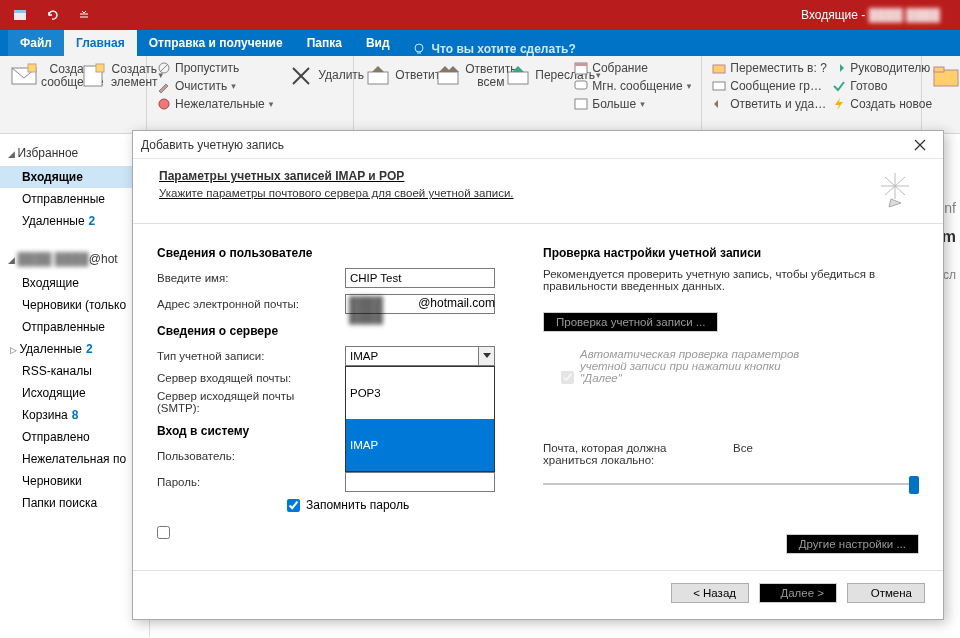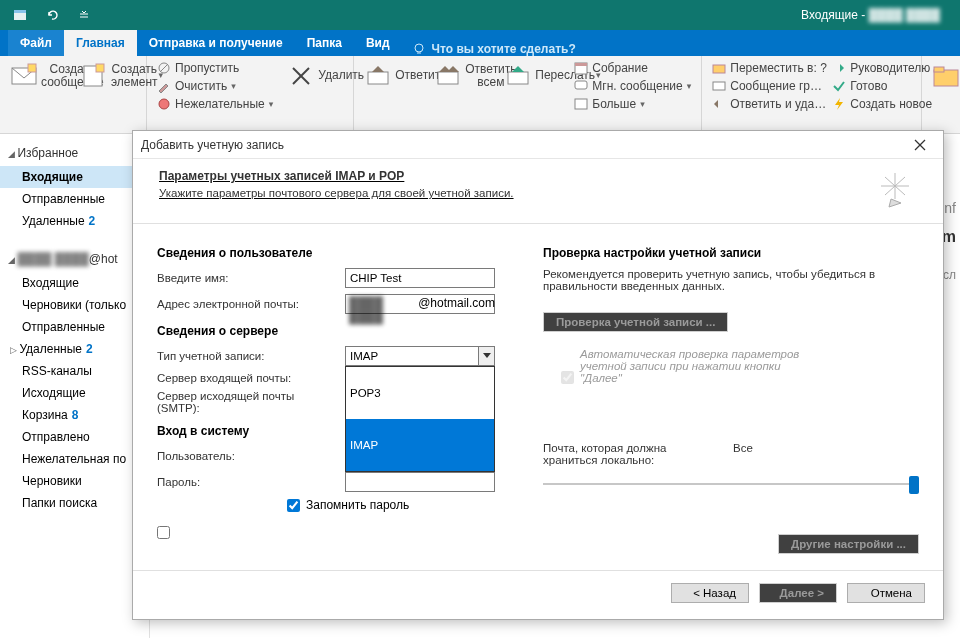--- a/index.html
+++ b/index.html
@@ -1,17 +1,17 @@
 <!DOCTYPE html>
 <html><head>
 <meta charset="utf-8">
 <style>
   * { box-sizing: border-box; margin: 0; padding: 0; font-family: "Segoe UI", Tahoma, sans-serif; font-size: 12px; }
   body { width: 960px; height: 638px; background: #fff; overflow: hidden; position: relative; }
-  .titlebar { height: 30px; background: #0f766e; display: flex; align-items: center; color: #fff; }
+  .titlebar { height: 30px; background: #b91c1c; display: flex; align-items: center; color: #fff; }
   .titlebar .left { display: flex; gap: 4px; align-items:center; padding-left:6px; }
   .titlebar .spacer { flex:1; }
   .titlebar .title-text { padding-right: 20px; font-size: 12px; }
   .titlebar .icon-btn { width: 28px; height: 26px; display:flex; align-items:center; justify-content:center; color:#fff; }
   .tabbar { height: 26px; background:#0173c7; display:flex; align-items:flex-end; padding-left:8px;font-weight:bold; }
   .tab { padding: 6px 12px; color:#fff; font-size:12px; cursor:pointer; }
   .tab.active { background:#f3f3f3; color:#0173c7; }
   .tab.file { background:#1a83d0; }
   .tell-me { display:flex; align-items:center; color:#cde8f9; padding:0 10px; gap:6px; }
   .ribbon { height:78px; background:#f3f3f3; border-bottom:1px solid #d6d6d6; display:flex; }
@@ -51,21 +51,21 @@
   .combo { width:100%;}
   .combo-btn { position:absolute; right:1px; top:1px; bottom:1px; width:16px; border-left:1px solid #7a7a7a; display:flex; align-items:center; justify-content:center; background:#efefef; cursor:pointer;}
   .dropdown-list { position:absolute; left:0; top:20px; width:150px; border:1px solid #333; background:#fff; z-index:5;}
   .dropdown-list .opt { padding:20px 4px; font-size:11.5px; cursor:pointer;}
   .dropdown-list .opt.sel { background:#0078d7; color:#fff;}
   .chk-row { display:flex; align-items:center; gap:6px; margin:6px 0 6px 130px;}
   .chk-row2 { display:flex; align-items:flex-start; gap:6px; margin:6px 0;}
   input[type=checkbox]{ width:13px; height:13px; accent-color:#0078d7;}
   .right-text { font-size:11.5px; color:#333;}
   .btn { border:1px solid #adadad; background:#e1e1e1; padding:3px 12px; font-size:11.5px; cursor:pointer; min-width:80px;}
-  .btn:disabled, .btn.disabled { color:#9a9a9a; background:#404040; border-color:#cfcfcf; cursor:default;font-weight:bold;}
+  .btn:disabled, .btn.disabled { color:#9a9a9a; background:#000000; border-color:#cfcfcf; cursor:default;}
   .slider-row { margin-top:10px;}
   .slider-track { position:relative; height:20px; margin-top:8px;}
   .slider-line { position:absolute; left:0; right:0; top:9px; height:2px; background:#c7c7c7;}
   .slider-thumb { position:absolute; top:2px; width:10px; height:18px; background:#0173c7; border-radius:2px;}
   .footer { border-top:1px solid #e0e0e0; padding:12px 18px 16px 18px; display:flex; justify-content:flex-end; gap:10px;}
   .footer .btn { min-width:78px; text-align:right;}
   
   svg { display:block; }
   .content-bg { flex:1; background:#fff;}
 </style>

